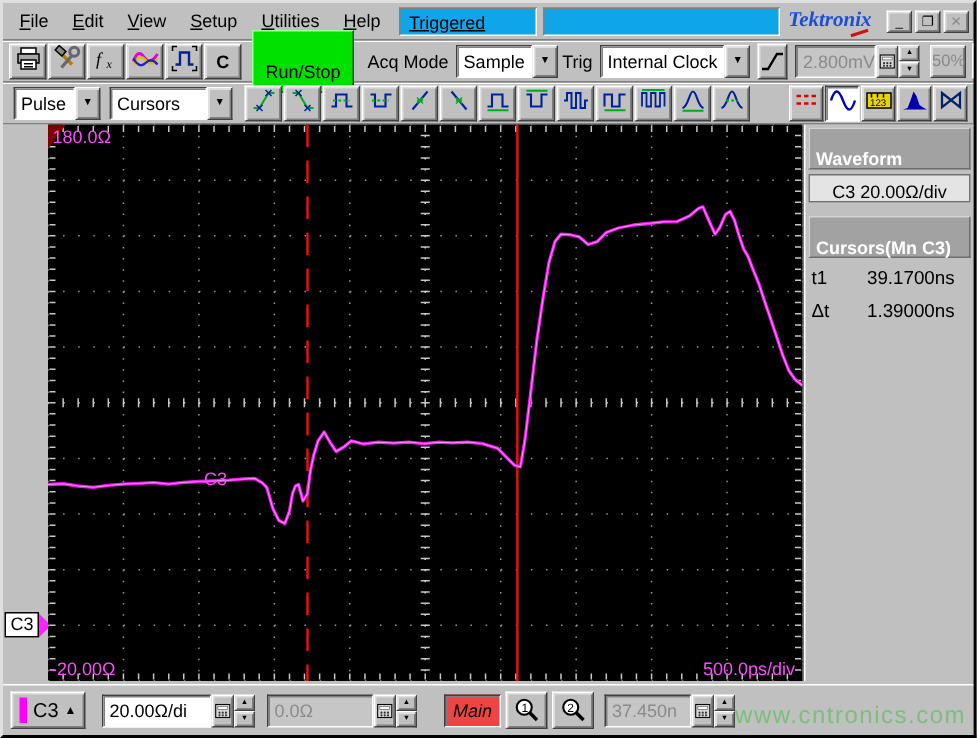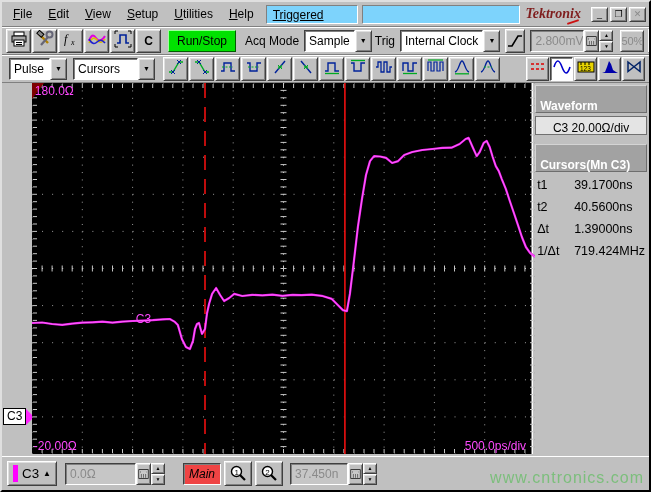--- a/index.html
+++ b/index.html
@@ -8,40 +8,40 @@
   .app { position:relative; width:651px; height:492px; background:#c0c0c0;
          border:2px solid; border-color:#dfdfdf #000 #000 #dfdfdf; overflow:hidden; }
 
   .raised { background:#c0c0c0; border:1px solid; border-color:#fff #404040 #404040 #fff;
             box-shadow: inset 1px 1px 0 #dfdfdf, inset -1px -1px 0 #808080; }
 
   
   .menubar { height:25px; display:flex; align-items:center; padding:0 2px 0 4px;
              border-bottom:1px solid #808080; box-shadow:0 1px 0 #fff; }
   .menu-item { padding:3px 8px 3px 7px; white-space:nowrap; }
-  .status-box { height:19px; background:#7dd3fc; border:1px solid; border-color:#808080 #fff #fff #808080;
+  .status-box { height:19px; background:#0ea5e9; border:1px solid; border-color:#808080 #fff #fff #808080;
                 padding:2px 6px; white-space:nowrap;text-decoration:underline; }
   .status-box.triggered { width:92px; margin-left:4px; }
   .status-box.blank { width:158px; margin-left:4px; }
-  .logo { margin-left:auto; margin-right:10px; color:#7f1d1d; font-weight:bold; font-style:italic;
+  .logo { margin-left:auto; margin-right:10px; color:#1d4ed8; font-weight:bold; font-style:italic;
           font-size:14px; font-family:"Liberation Serif", serif; position:relative; }
   .logo::after { content:""; position:absolute; right:2px; bottom:-1px; width:12px; height:2px;
                  background:#cc1111; transform:rotate(-18deg); }
   .win-btns { display:flex; gap:2px; margin-right:1px; }
   .win-btn { width:17px; height:15px; font-size:9px; line-height:12px; text-align:center; cursor:default; }
   .win-btn.close { color:#8a8a8a; }
 
   
   .toolbar { display:flex; align-items:center; height:28px; padding:0 4px;
              border-bottom:1px solid #808080; box-shadow:0 1px 0 #fff; }
   .tb-group { display:flex; gap:1px; }
   .tb-btn { width:25px; height:24px; display:flex; align-items:center; justify-content:center; padding:0; }
   .tb-btn.small { width:23px; }
   .tb-btn.selected { background:#fff; border-color:#404040 #fff #fff #404040; box-shadow:inset 1px 1px 0 #808080; }
-  .runstop { height:22px; margin:0 6px 0 7px; padding:0 8px; background:#00e100;
+  .runstop { height:22px; margin:0 6px 0 7px; padding:20px 8px; background:#00e100;
              border:1px solid; border-color:#9cff9c #005c00 #005c00 #9cff9c; font-size:12px; }
   .lbl { margin:0 5px 0 3px; white-space:nowrap; }
   .dropdown { display:flex; height:22px; align-items:stretch; }
   .dd-text { flex:1; background:#fff; border:1px solid; border-color:#404040 #fff #fff #404040;
              box-shadow:inset 1px 1px 0 #808080; padding:3px 4px; white-space:nowrap; overflow:hidden; }
   .dd-btn { width:17px; display:flex; align-items:center; justify-content:center; font-size:7px; }
   .spinfield { display:flex; align-items:stretch; height:22px; }
   .sf-box { display:flex; align-items:center; padding:0 4px; background:#fff;
             border:1px solid; border-color:#404040 #fff #fff #404040; box-shadow:inset 1px 1px 0 #808080;
             white-space:nowrap; overflow:hidden; }
@@ -369,41 +369,52 @@
         <span class="swatch"></span>
         <span>C3 20.00Ω/div</span>
       </div>
       <div class="side-header">Cursors(Mn C3)</div>
       <div class="readings" id="readings">
           <div class="reading-row">
             <span class="r-label">t1</span>
             <span class="r-value">39.1700ns</span>
           </div>
           <div class="reading-row">
-            <span class="r-label">t2</span>
-            <span class="r-value">40.5600ns</span>
-          </div>
-          <div class="reading-row">
             <span class="r-label">Δt</span>
             <span class="r-value">1.39000ns</span>
-          </div>
-          <div class="reading-row">
-            <span class="r-label">1/Δt</span>
-            <span class="r-value">719.424MHz</span>
           </div>
         </div>
     </div>
   </div>
 
   <div class="bottombar">
     <button class="chan-btn raised">
       <span class="chan-stripe"></span>
       <span>C3</span>
       <span class="up-tri">▲</span>
     </button>
+    <div class="spinfield" style="margin-left:11px">
+      <span class="sf-box" style="width:73px">20.00Ω/di</span>
+      <span class="sf-keypad raised">
+          <svg width="18" height="18" viewBox="0 0 18 18">
+            <rect x="2.5" y="3" width="13" height="12" fill="#d8d8d8" stroke="#000"></rect>
+            <rect x="4.5" y="5" width="9" height="2.5" fill="#fff" stroke="#555" stroke-width=".6"></rect>
+            <circle cx="6" cy="10.5" r="1" fill="#333"></circle>
+            <circle cx="9" cy="10.5" r="1" fill="#333"></circle>
+            <circle cx="12" cy="10.5" r="1" fill="#333"></circle>
+            <circle cx="6" cy="13" r="1" fill="#333"></circle>
+            <circle cx="9" cy="13" r="1" fill="#333"></circle>
+            <circle cx="12" cy="13" r="1" fill="#333"></circle>
+          </svg>
+        </span>
+      <span class="sf-spin">
+          <b class="raised">▲</b>
+          <b class="raised">▼</b>
+        </span>
+    </div>
     <div class="spinfield disabled" style="margin-left:8px">
       <span class="sf-box" style="width:71px">0.0Ω</span>
       <span class="sf-keypad raised">
           <svg width="18" height="18" viewBox="0 0 18 18">
             <rect x="2.5" y="3" width="13" height="12" fill="#d8d8d8" stroke="#000"></rect>
             <rect x="4.5" y="5" width="9" height="2.5" fill="#fff" stroke="#555" stroke-width=".6"></rect>
             <circle cx="6" cy="10.5" r="1" fill="#333"></circle>
             <circle cx="9" cy="10.5" r="1" fill="#333"></circle>
             <circle cx="12" cy="10.5" r="1" fill="#333"></circle>
             <circle cx="6" cy="13" r="1" fill="#333"></circle>

